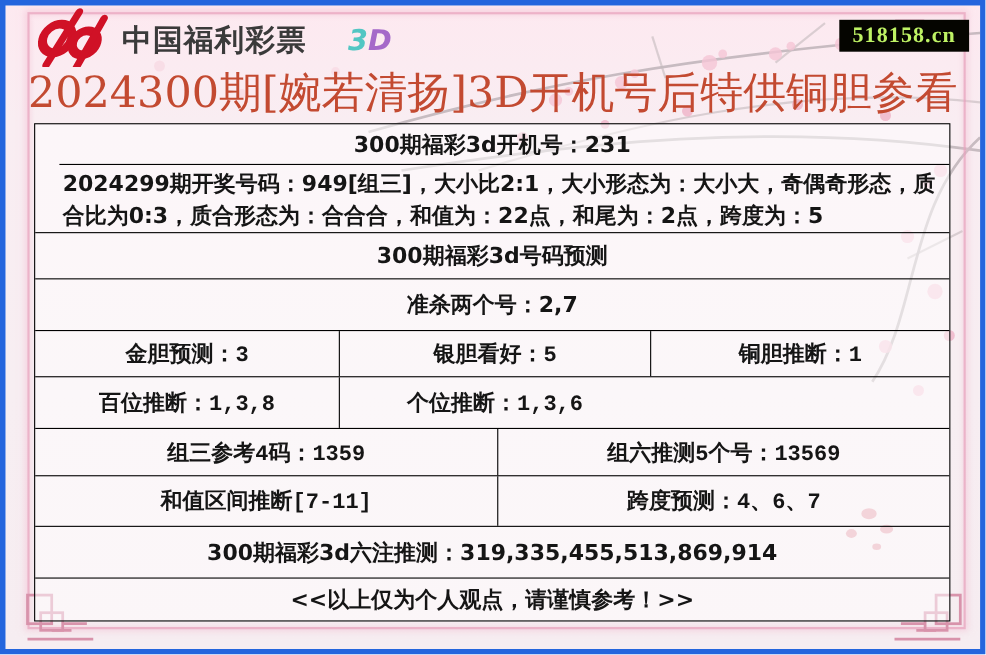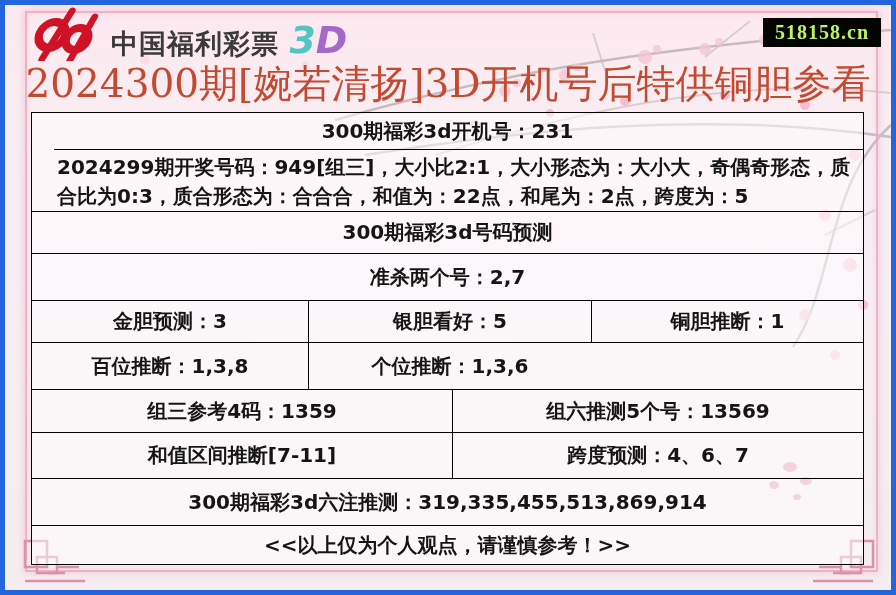--- a/index.html
+++ b/index.html
@@ -22,21 +22,21 @@
     z-index:1;pointer-events:none;
   }
   .corner-ornament{position:absolute;z-index:1;}
   
   .logo{position:absolute;left:14px;top:2px;z-index:2;}
   .brand{
     position:absolute;left:106px;top:13px;z-index:2;
     font-size:27px;font-weight:700;color:#3a3a3a;letter-spacing:1px;
     white-space:nowrap;
   }
-  .brand-3d{font-style:italic;font-weight:700;font-size:38px;letter-spacing:0;}
+  .brand-3d{font-style:italic;font-weight:700;font-size:26px;letter-spacing:0;margin-left:27px;}
   .brand-3{color:#52c6c3;}
   .brand-d{color:#a569c9;}
   .site-badge{
     position:absolute;left:758px;top:13px;width:118px;height:29px;z-index:3;
     background:#050500;color:#bef264;
     font-family:"Liberation Serif",serif;font-weight:700;font-size:20px;
     display:flex;align-items:center;justify-content:center;letter-spacing:1px;
   }
   
   .title{
@@ -62,21 +62,21 @@
   .r4{height:47px;}
   .r5{height:42px;padding:0;}
   .r6{height:47px;padding:0;}
   .r7{height:43px;padding:0;}
   .r8{height:46px;padding:0;justify-content:flex-end;}
   .r9{height:47px;}
   .r10{height:40px;}
   .cells{display:grid;width:100%;height:100%;}
   .cells-3{grid-template-columns:276px 283px 1fr;}
   .cells-2{grid-template-columns:420px 1fr;}
-  .cell{display:flex;align-items:center;justify-content:center;box-sizing:border-box;}
+  .cell{display:flex;align-items:center;justify-content:center;box-sizing:border-box;font-family:Liberation Mono, monospace;}
   .cell + .cell{border-left:1px solid #000;}
 </style>
 </head>
 <body>
 
 <div class="page">
 
   <svg class="bg-floral" width="886" height="585" viewBox="0 0 886 585">
     <g fill="none" stroke="#b6abb0" stroke-width="2.5" opacity="0.75">
       <path d="M330,115 C470,75 610,45 886,25"></path>

